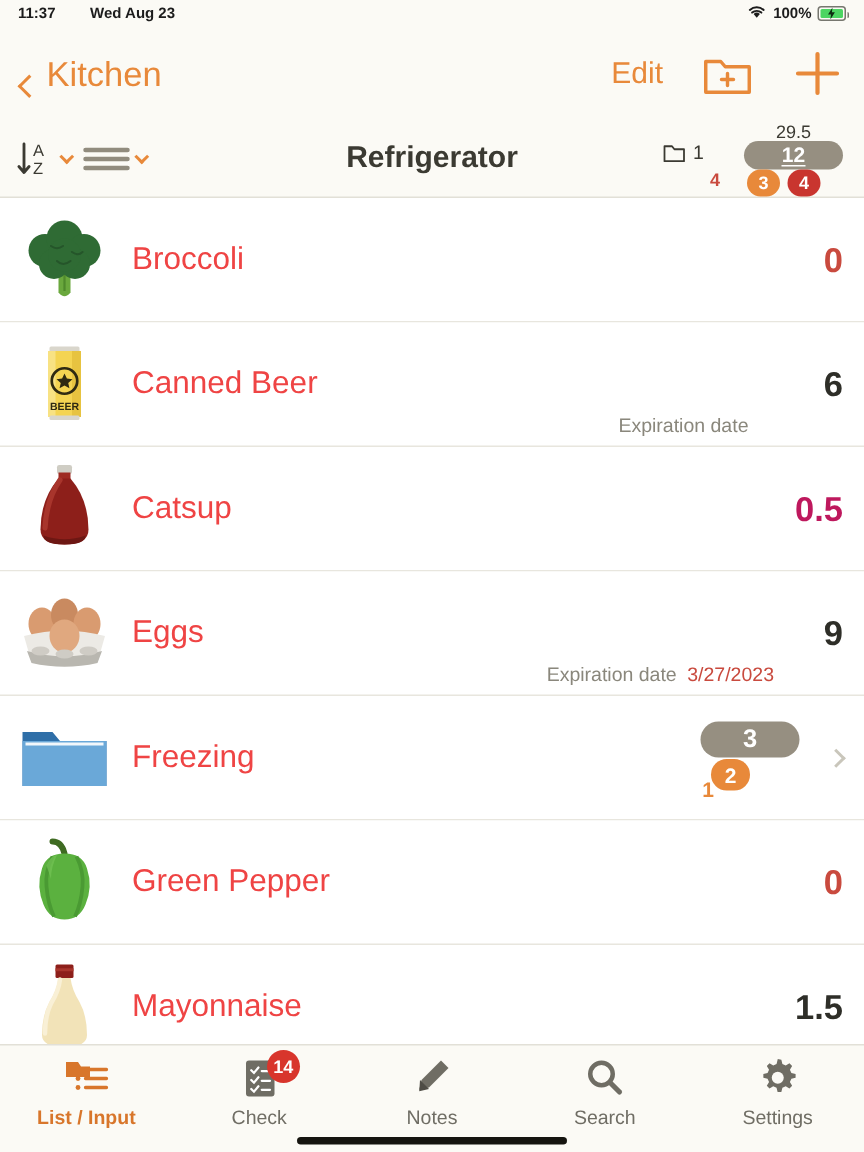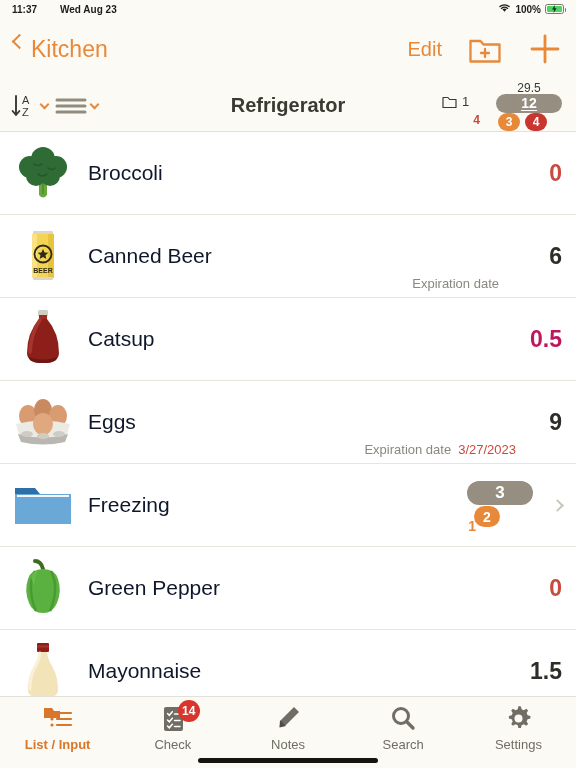--- a/index.html
+++ b/index.html
@@ -31,21 +31,21 @@
   }
   .batt-fill { background: #4cd562; width: 100%; height: 100%; border-radius: 1px;
     display: flex; align-items: center; justify-content: center; }
 
   
   .navbar {
     flex: 0 0 62px; height: 62px;
     display: flex; align-items: center; justify-content: space-between;
     padding: 0 14px 0 10px; background: #fbfaf5;
   }
-  .nav-back { display: flex; align-items: flex-start; gap: 6px; cursor: pointer; }
+  .nav-back { display: flex; align-items: flex-end; gap: 6px; cursor: pointer; }
   .chev-back {
     width: 11px; height: 11px; border-left: 2.6px solid #e8893a; border-bottom: 2.6px solid #e8893a;
     transform: rotate(45deg); margin-left: 4px;
   }
   .nav-back-label { font-size: 23px; color: #e8893a; }
   .nav-right { display: flex; align-items: center; gap: 26px; }
   .nav-edit { font-size: 20px; color: #e8893a; cursor: pointer; }
   .ico-btn { cursor: pointer; display: flex; align-items: center; justify-content: center; }
 
   
@@ -96,21 +96,21 @@
   .mini.orange { background: #e8893a; }
   .mini.red { background: #c9352f; }
 
   
   .list { flex: 1 1 auto; overflow: hidden; background: #ffffff; }
   .row {
     position: relative; height: 83px; border-bottom: 1px solid #e8e6de;
     display: flex; align-items: center; padding: 0 14px 0 8px; background: #fff;
   }
   .row-ico { width: 70px; flex: 0 0 70px; display: flex; align-items: center; justify-content: center; }
-  .row-name { flex: 1 1 auto; font-size: 21px; color: #0f172a; padding-left: 10px; }
+  .row-name { flex: 1 1 auto; font-size: 21px; color: #ef4444; padding-left: 10px; }
   .row-qty { font-size: 23px; font-weight: bold; color: #2e2e28; min-width: 40px; text-align: right; }
   .row-qty.red { color: #c94a3e; }
   .row-qty.orange { color: #be185d; font-weight: bold; }
   .exp {
     position: absolute; bottom: 6px; right: 14px;
     display: flex; align-items: center; gap: 7px; font-size: 13px; color: #8a877c;
   }
   .exp-date { color: #c94a3e; }
   .exp.offset-beer { right: 70px; }
   .exp.offset-eggs { right: 60px; }

